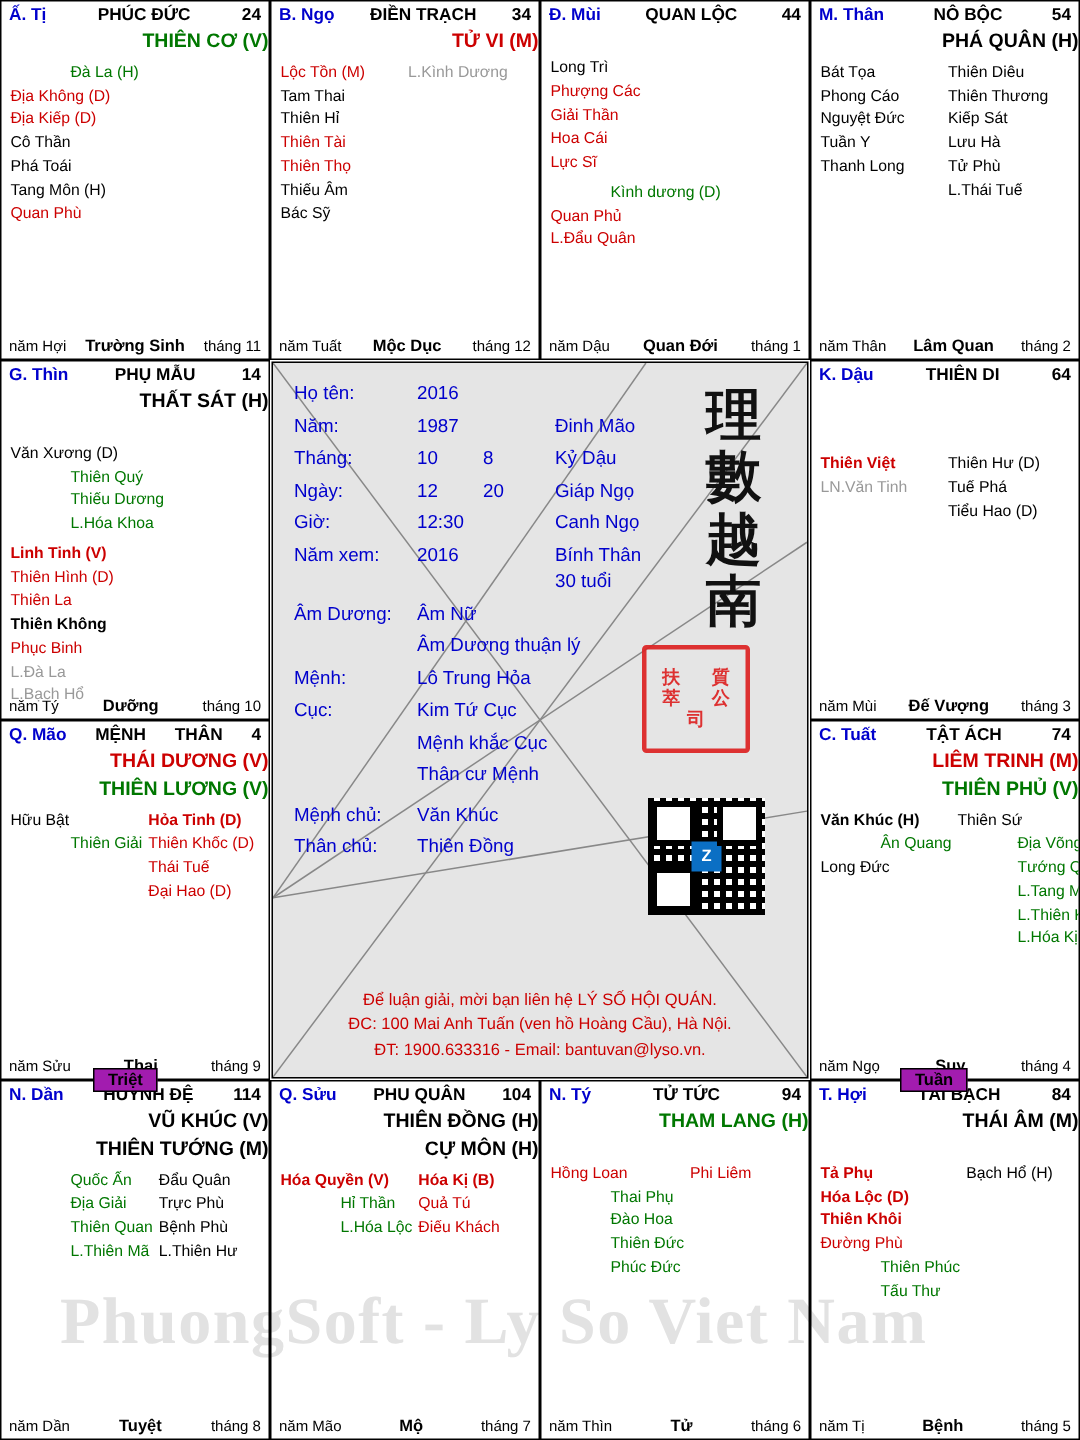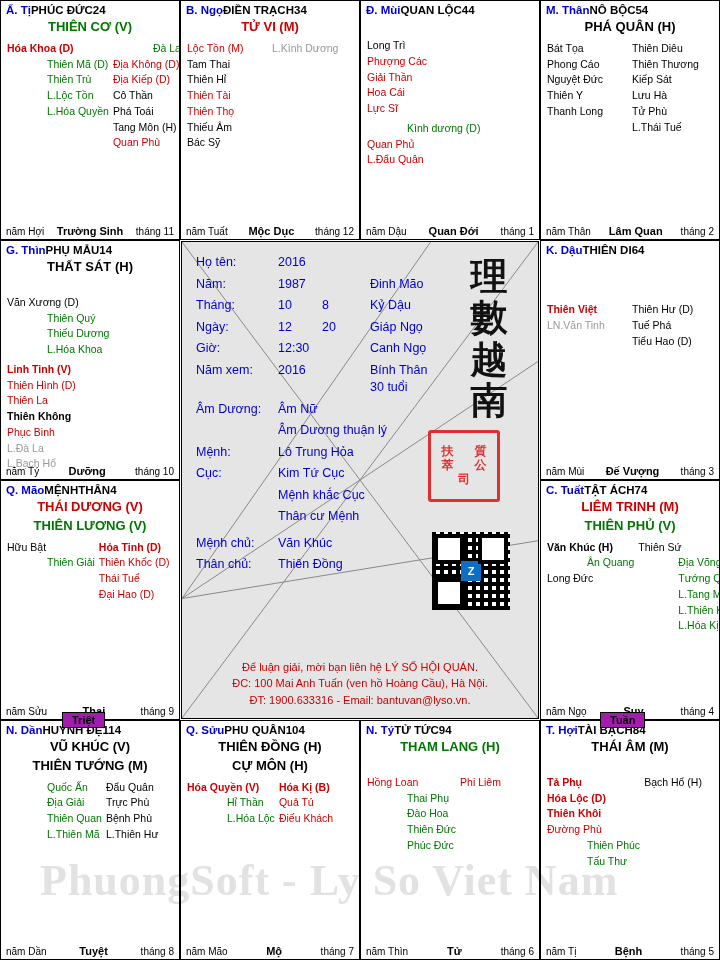--- a/index.html
+++ b/index.html
@@ -19,29 +19,29 @@
     grid-template-rows:240px 240px 240px 240px;
   }
   .cell{
     position:relative;
     border:1px solid #000;
     box-sizing:border-box;
     overflow:hidden;
     background:transparent;
   }
   .hdr{
-    display:flex;justify-content:flex-start;align-items:flex-start;
+    display:flex;justify-content:space-between;align-items:flex-start;
     padding:3px 5px 0 5px;
     font-weight:bold;font-size:11.5px;
   }
   .hdr .chi{color:#0000cc;}
   .hdr .cung{color:#000;}
   .hdr .num{color:#000;}
   .mainstars{
-    text-align:center;
+    text-align:right;
     margin-top:2px;
     line-height:1.45;
     font-weight:bold;
     font-size:13px;
   }
   .ms-green{color:#007700;}
   .ms-red{color:#cc0000;}
   .ms-black{color:#000000;}
   .cols{
     display:flex;
@@ -158,27 +158,20 @@
     <div class="hdr">
       <span class="chi">Ấ. Tị</span>
       <span class="cung">PHÚC ĐỨC</span>
       <span class="num">24</span>
     </div>
     <div class="mainstars">
       <div class="ms-green">THIÊN CƠ (V)</div>
     </div>
     <div class="cols">
       <div class="col">
-        <div class="s-red s-bold">Hóa Khoa (D)</div>
-        <div class="s-green">Thiên Mã (D)</div>
-        <div class="s-green">Thiên Trù</div>
-        <div class="s-green">L.Lộc Tồn</div>
-        <div class="s-green">L.Hóa Quyền</div>
-      </div>
-      <div class="col">
         <div class="s-green">Đà La (H)</div>
         <div class="s-red">Địa Không (D)</div>
         <div class="s-red">Địa Kiếp (D)</div>
         <div class="s-black">Cô Thần</div>
         <div class="s-black">Phá Toái</div>
         <div class="s-black">Tang Môn (H)</div>
         <div class="s-red">Quan Phù</div>
       </div>
     </div>
     <div class="foot">
@@ -253,21 +246,21 @@
       <span class="num">54</span>
     </div>
     <div class="mainstars">
       <div class="ms-black">PHÁ QUÂN (H)</div>
     </div>
     <div class="cols">
       <div class="col">
         <div class="s-black">Bát Tọa</div>
         <div class="s-black">Phong Cáo</div>
         <div class="s-black">Nguyệt Đức</div>
-        <div class="s-black">Thiên Y</div>
+        <div class="s-black">Tuần Y</div>
         <div class="s-black">Thanh Long</div>
       </div>
       <div class="col">
         <div class="s-black">Thiên Diêu</div>
         <div class="s-black">Thiên Thương</div>
         <div class="s-black">Kiếp Sát</div>
         <div class="s-black">Lưu Hà</div>
         <div class="s-black">Tử Phù</div>
         <div class="s-black">L.Thái Tuế</div>
       </div>

